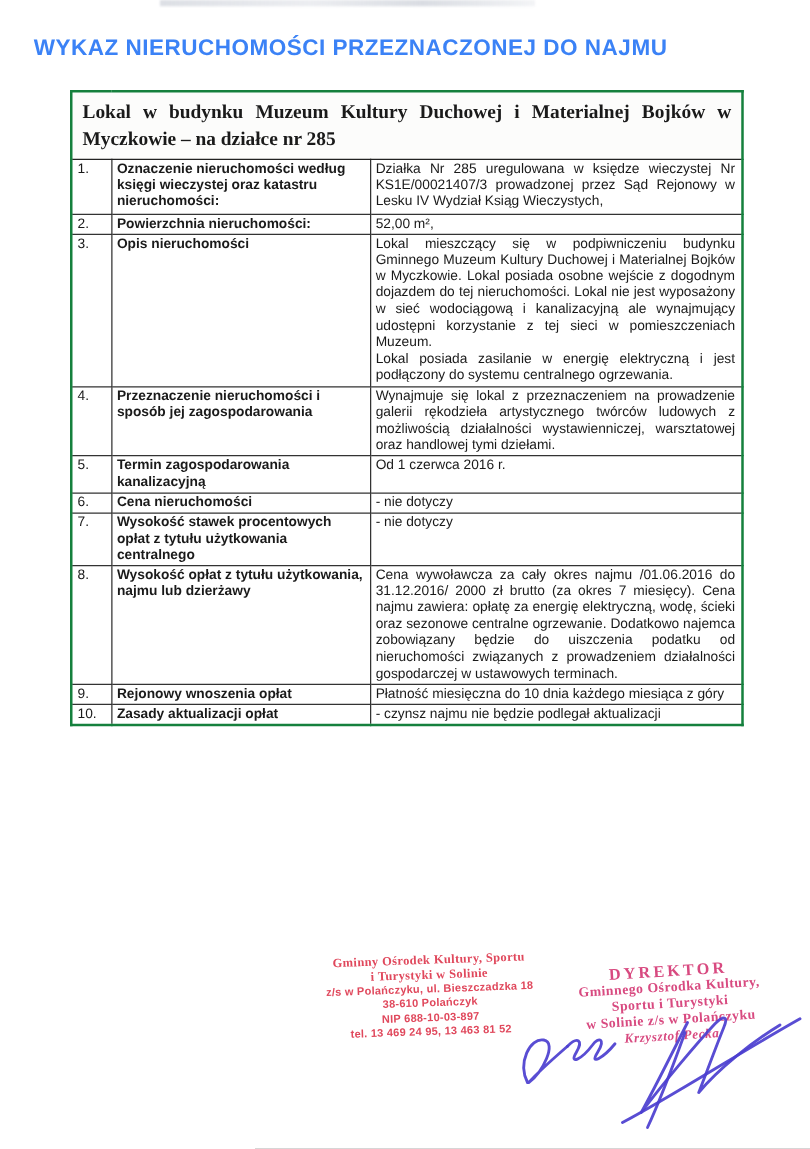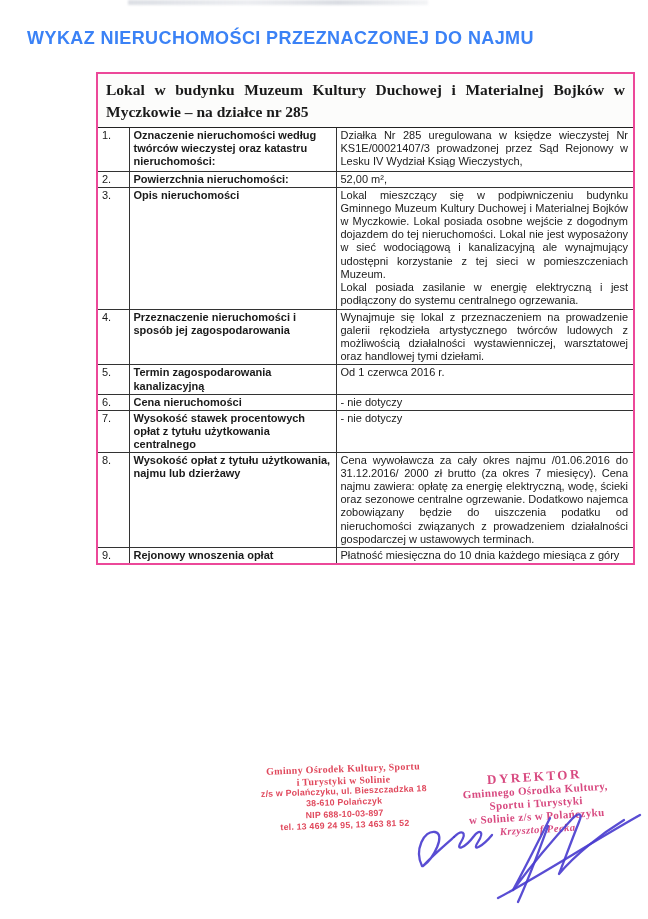--- a/index.html
+++ b/index.html
@@ -23,22 +23,21 @@
     text-align:center;
     font-size:18px;font-weight:700;letter-spacing:.4px;
     color:#3b82f6;
     margin-left:24px;
   }
   table.sheet{
     position:absolute;left:56px;top:72px;
     width:537px;
     border-collapse:collapse;
     table-layout:fixed;
-    border:2px solid #ec4899;
-    margin-left:40px;
+    border:2px solid #15803d;
   }
   table.sheet col.c-num{width:32px;}
   table.sheet col.c-label{width:207px;}
   table.sheet col.c-value{width:298px;}
   table.sheet td{
     border:1px solid #333;
     vertical-align:top;
     font-size:11px;line-height:13.1px;
     padding:1px 5px 1px 4px;
     overflow:hidden;
@@ -112,21 +111,21 @@
         <col class="c-num">
         <col class="c-label">
         <col class="c-value">
       </colgroup>
     <tbody>
       <tr class="hdr">
         <td colspan="3">Lokal w budynku Muzeum Kultury Duchowej i Materialnej Bojków w Myczkowie – na działce nr 285</td>
       </tr>
       <tr class="r1">
         <td class="num">1.</td>
-        <td class="label">Oznaczenie nieruchomości według twórców wieczystej oraz katastru nieruchomości:</td>
+        <td class="label">Oznaczenie nieruchomości według księgi wieczystej oraz katastru nieruchomości:</td>
         <td class="value justify">Działka Nr 285 uregulowana w księdze wieczystej Nr KS1E/00021407/3 prowadzonej przez Sąd Rejonowy w Lesku IV Wydział Ksiąg Wieczystych,</td>
       </tr>
       <tr class="r2">
         <td class="num">2.</td>
         <td class="label">Powierzchnia nieruchomości:</td>
         <td class="value">52,00 m²,</td>
       </tr>
       <tr class="r3">
         <td class="num">3.</td>
         <td class="label">Opis nieruchomości</td>
@@ -155,20 +154,25 @@
       </tr>
       <tr class="r8">
         <td class="num">8.</td>
         <td class="label">Wysokość opłat z tytułu użytkowania, najmu lub dzierżawy</td>
         <td class="value justify">Cena wywoławcza za cały okres najmu /01.06.2016 do 31.12.2016/ 2000 zł brutto (za okres 7 miesięcy). Cena najmu zawiera: opłatę za energię elektryczną, wodę, ścieki oraz sezonowe centralne ogrzewanie. Dodatkowo najemca zobowiązany będzie do uiszczenia podatku od nieruchomości związanych z prowadzeniem działalności gospodarczej w ustawowych terminach.</td>
       </tr>
       <tr class="r9">
         <td class="num">9.</td>
         <td class="label">Rejonowy wnoszenia opłat</td>
         <td class="value">Płatność miesięczna do 10 dnia każdego miesiąca z góry</td>
+      </tr>
+      <tr class="r10">
+        <td class="num">10.</td>
+        <td class="label">Zasady aktualizacji opłat</td>
+        <td class="value">- czynsz najmu nie będzie podlegał aktualizacji</td>
       </tr>
     </tbody>
   </table>
 
   <div class="stamp-left">
     <div class="sl-1">Gminny Ośrodek Kultury, Sportu</div>
     <div class="sl-2">i Turystyki w Solinie</div>
     <div class="sl-small">z/s w Polańczyku, ul. Bieszczadzka 18</div>
     <div class="sl-small">38-610 Polańczyk</div>
     <div class="sl-small">NIP 688-10-03-897</div>

